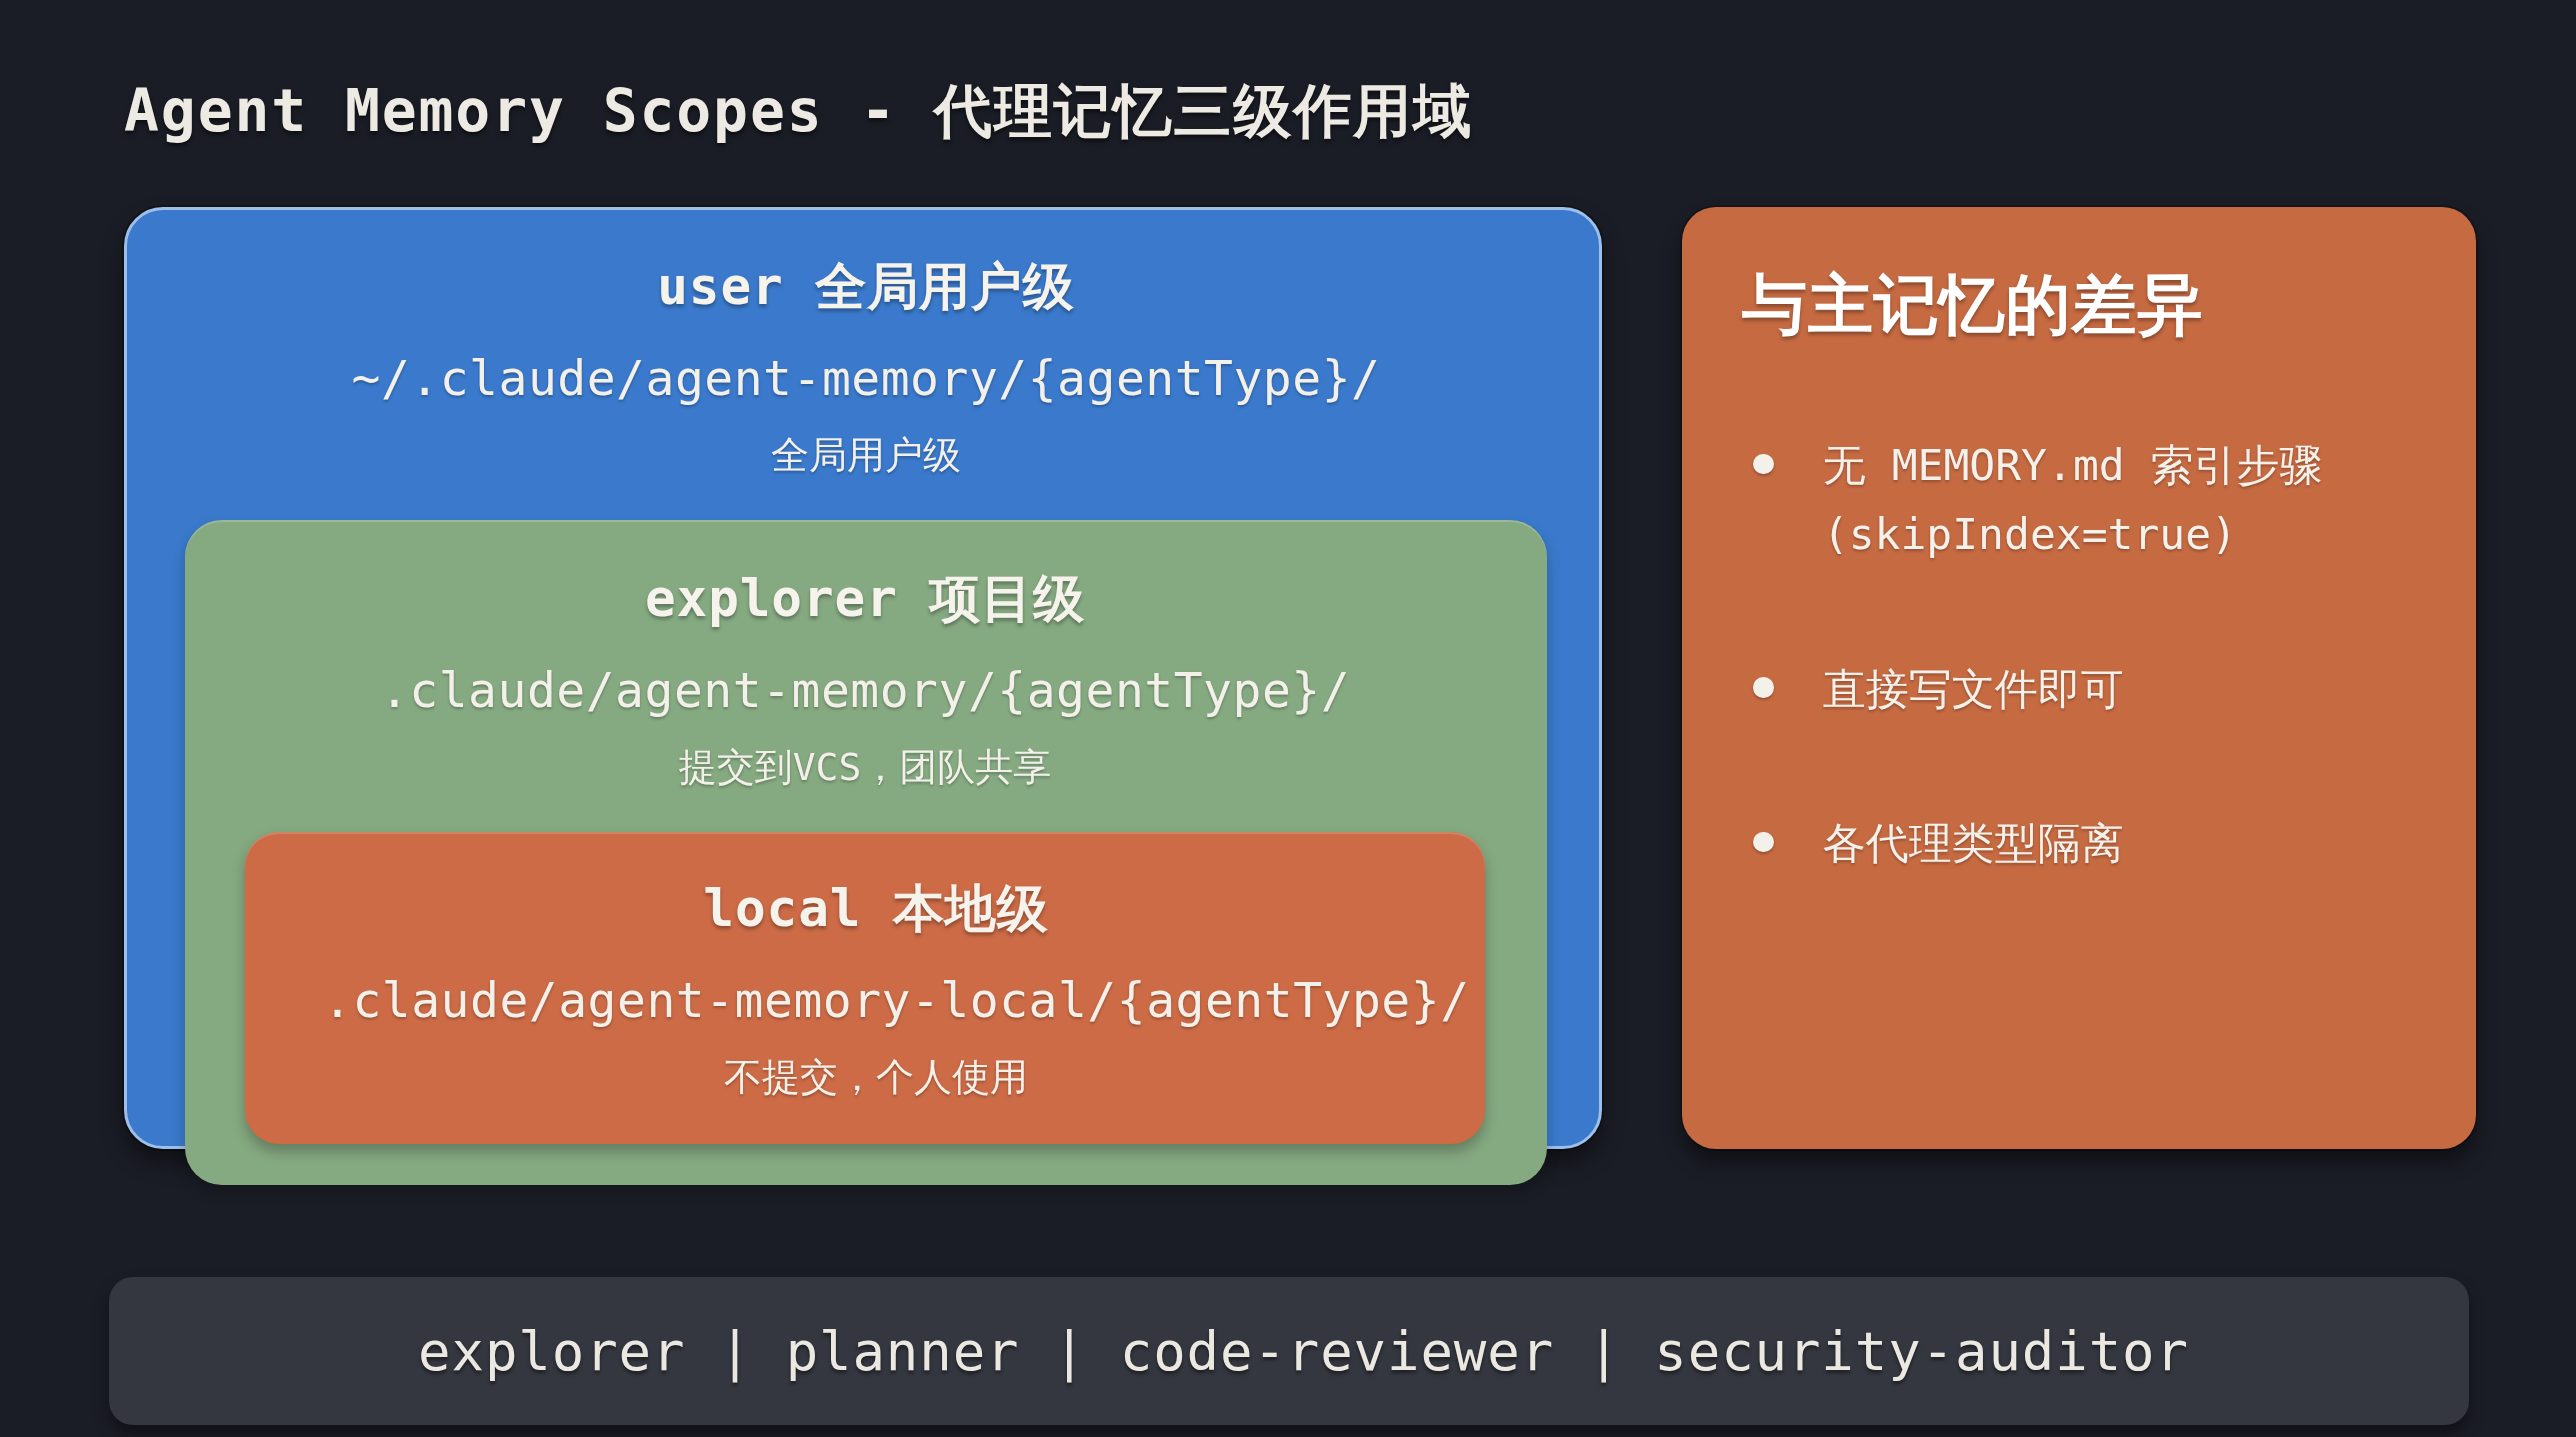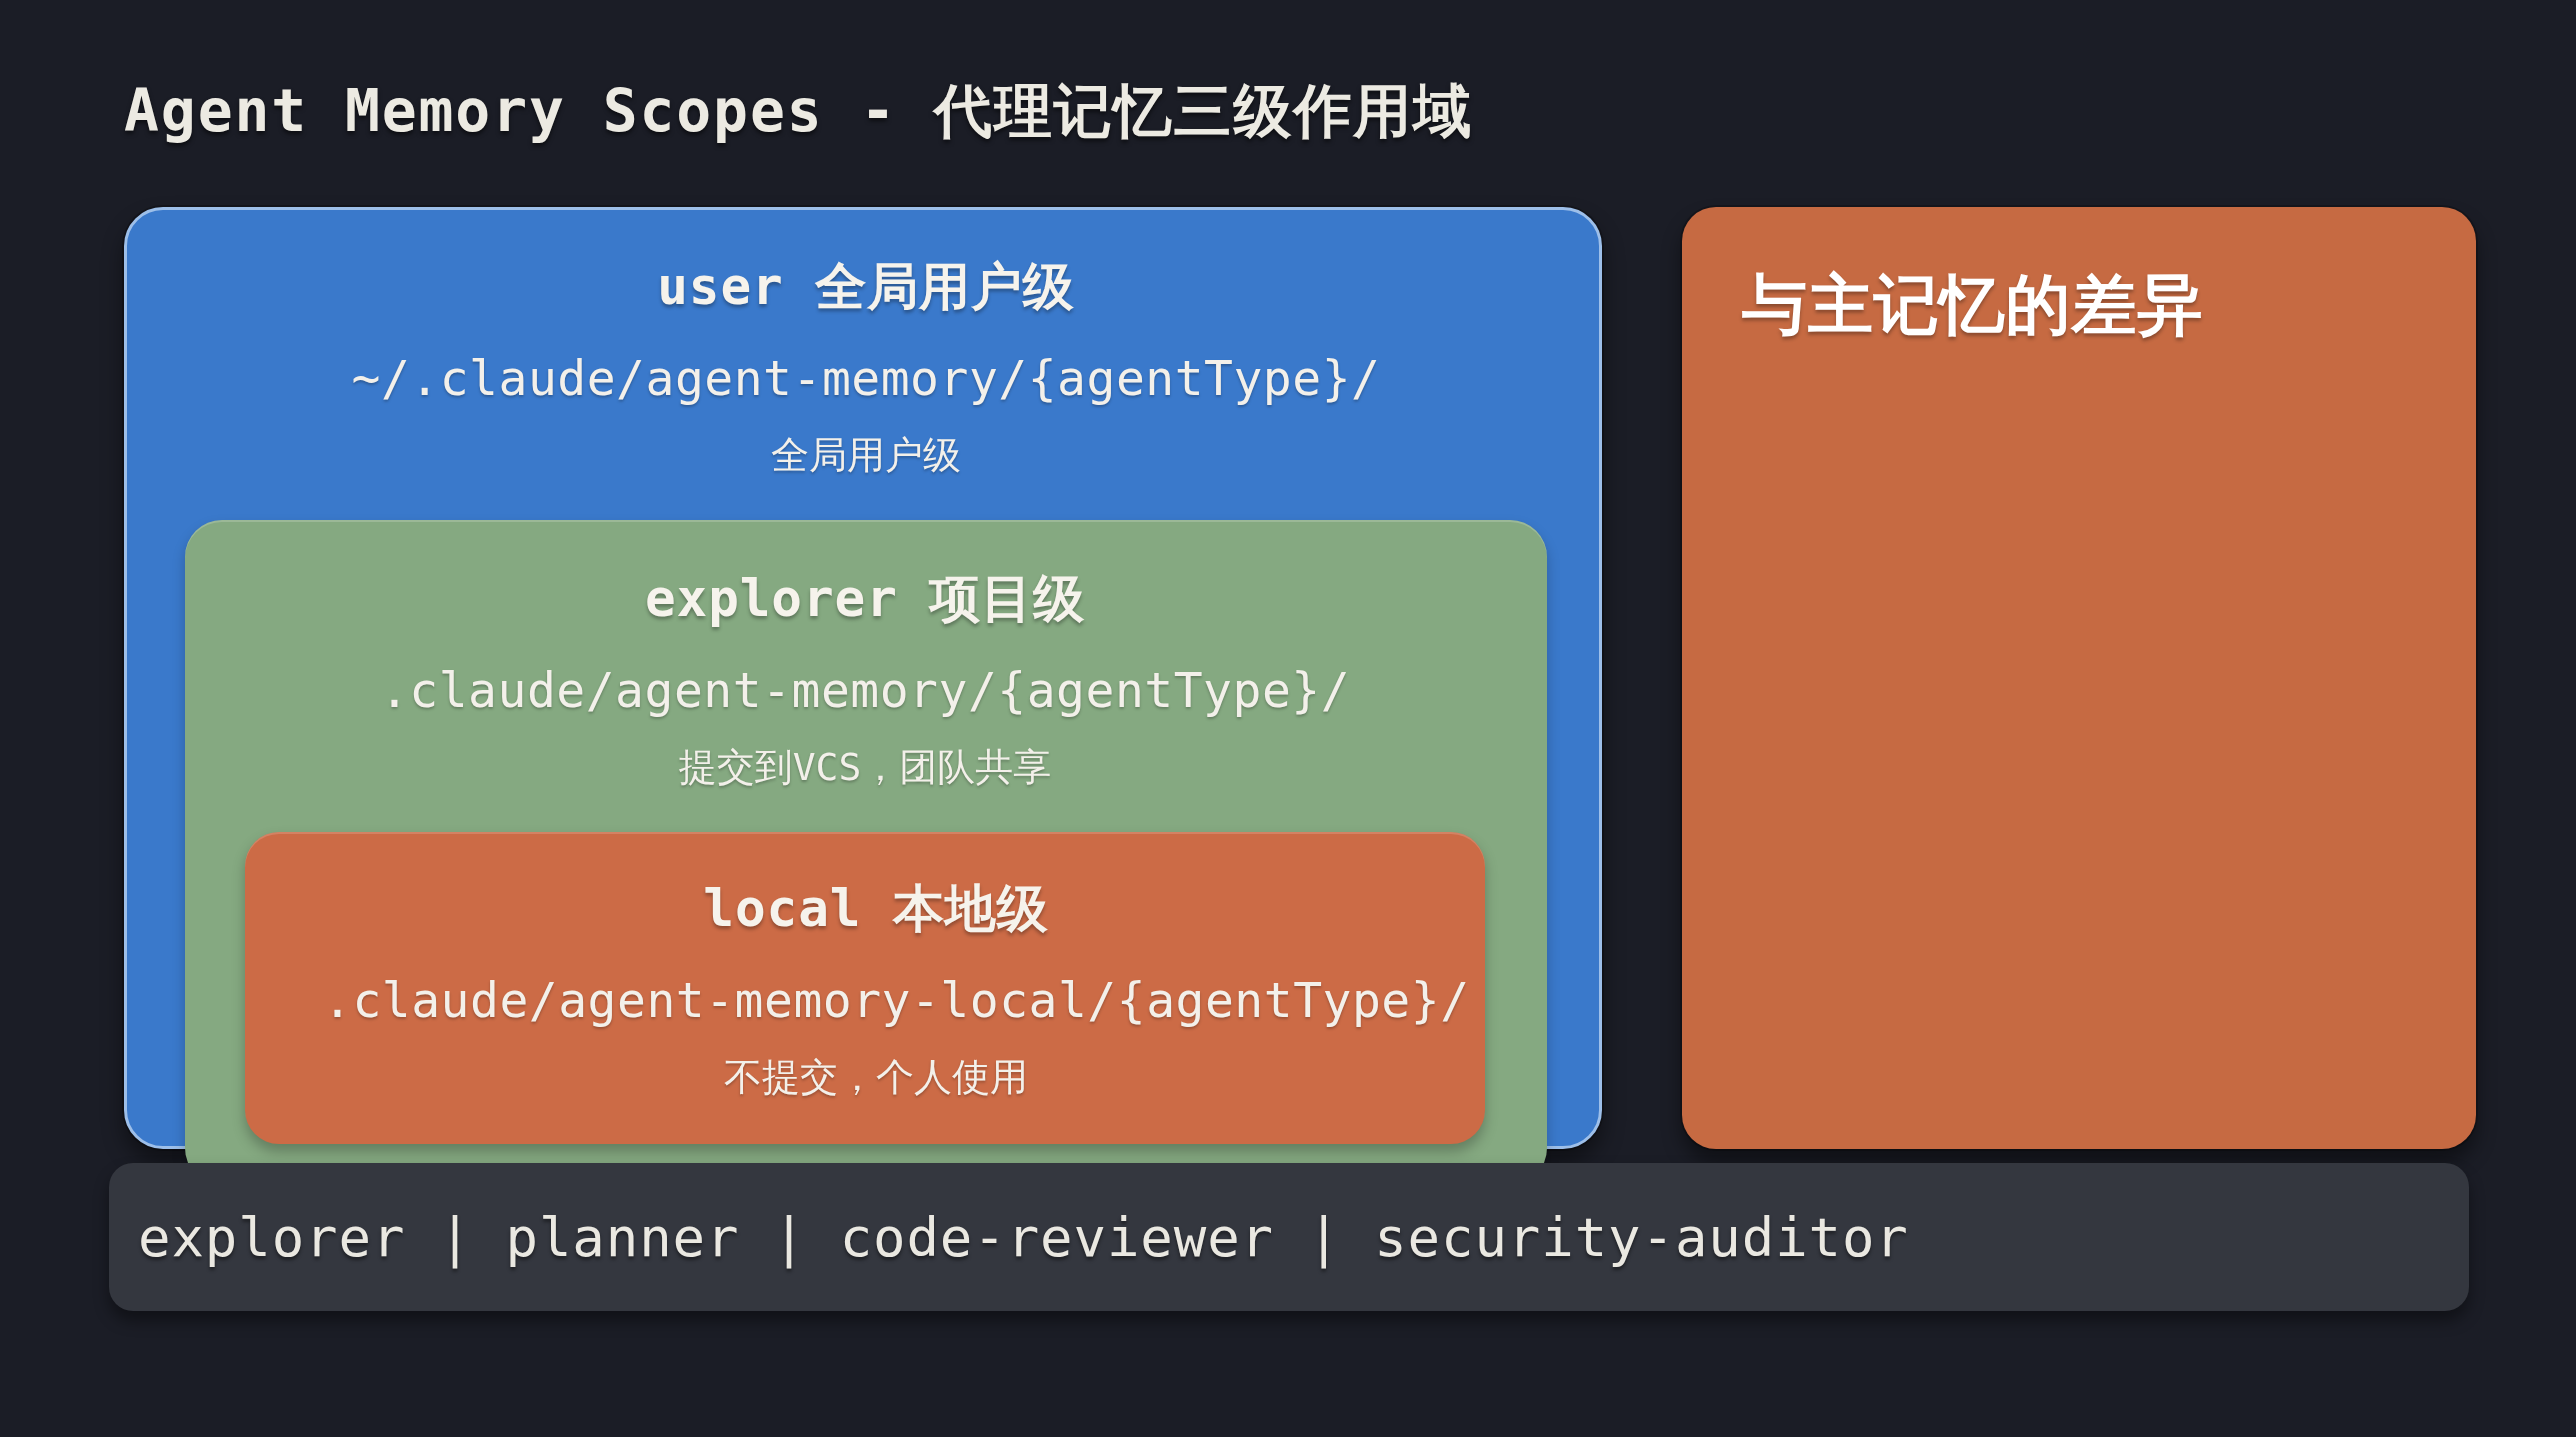--- a/index.html
+++ b/index.html
@@ -85,24 +85,24 @@
     box-shadow:0 1.9px 2.8px rgba(0,0,0,0.25);
   }
   .diff-text {
     font-size:43px; line-height:1.6;
     color:#f4f1ea;
     text-shadow:0 1.9px 2.8px rgba(0,0,0,0.25);
   }
   .diff-line { white-space:nowrap; }
   
   .agent-bar {
-    position:absolute; left:109px; top:1163px; width:2360px; height:148px;
+    position:absolute; left:109px; top:1277px; width:2360px; height:148px;
     background:#34373f;
     border-radius:24px;
-    display:flex; align-items:center; 
+    display:flex; align-items:center; justify-content:center;
     box-shadow:0 9.4px 15px rgba(0,0,0,0.40);
     padding-left:29px;
   }
   .agent-bar-text {
     font-size:54px; letter-spacing:0.9px;
     color:#eae8e1;
     text-shadow:0 2.8px 3.7px rgba(0,0,0,0.45);
     white-space:nowrap;
   }
 </style>
@@ -124,18 +124,39 @@
     <div class="scope-box box-local">
       <div class="scope-heading">local 本地级</div>
       <div class="scope-path">.claude/agent-memory-local/{agentType}/</div>
       <div class="scope-note">不提交，个人使用</div>
     </div>
   </div>
 </div>
 
 <div class="box-diff">
   <div class="diff-title">与主记忆的差异</div>
+  <ul class="diff-list">
+    <li class="diff-item">
+      <span class="diff-bullet-dot"></span>
+      <span class="diff-text">
+        <span class="diff-line">无 MEMORY.md 索引步骤</span><br>
+        <span class="diff-line">(skipIndex=true)</span>
+      </span>
+    </li>
+    <li class="diff-item">
+      <span class="diff-bullet-dot"></span>
+      <span class="diff-text">
+        <span class="diff-line">直接写文件即可</span>
+      </span>
+    </li>
+    <li class="diff-item">
+      <span class="diff-bullet-dot"></span>
+      <span class="diff-text">
+        <span class="diff-line">各代理类型隔离</span>
+      </span>
+    </li>
+  </ul>
 </div>
 
 <div class="agent-bar">
   <div class="agent-bar-text">explorer | planner | code-reviewer | security-auditor</div>
 </div>
 
 
 </body></html>

